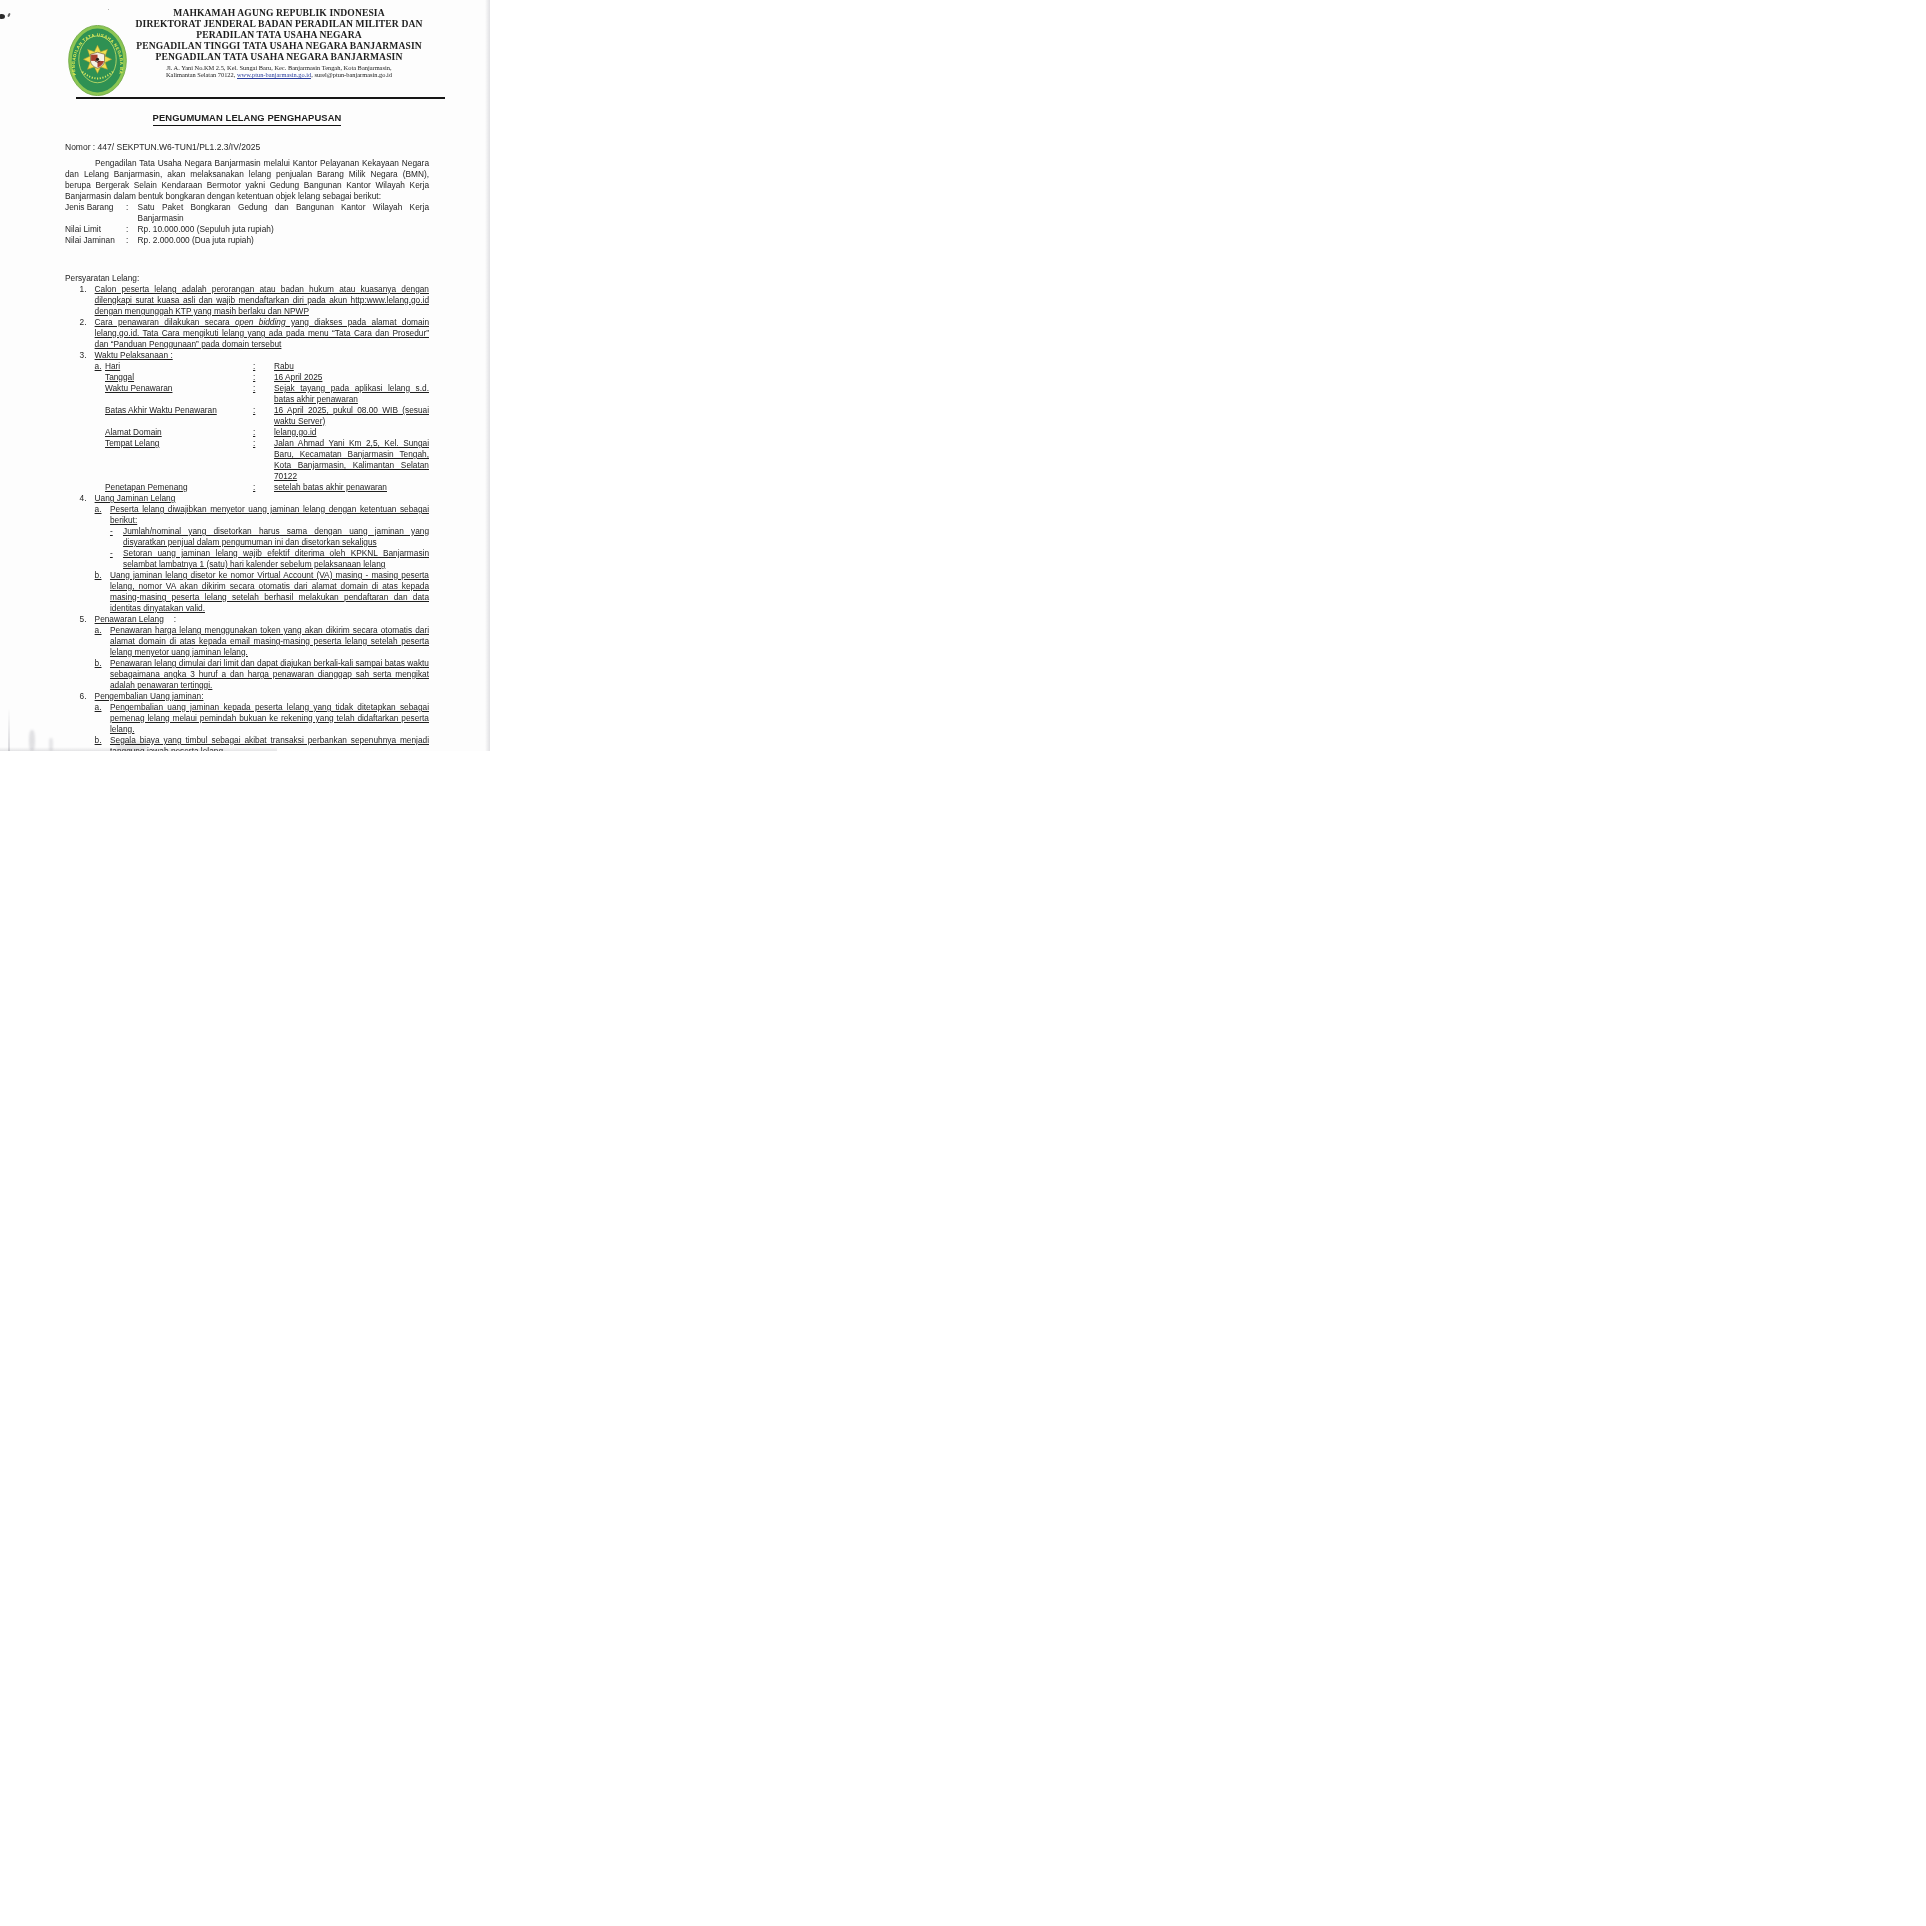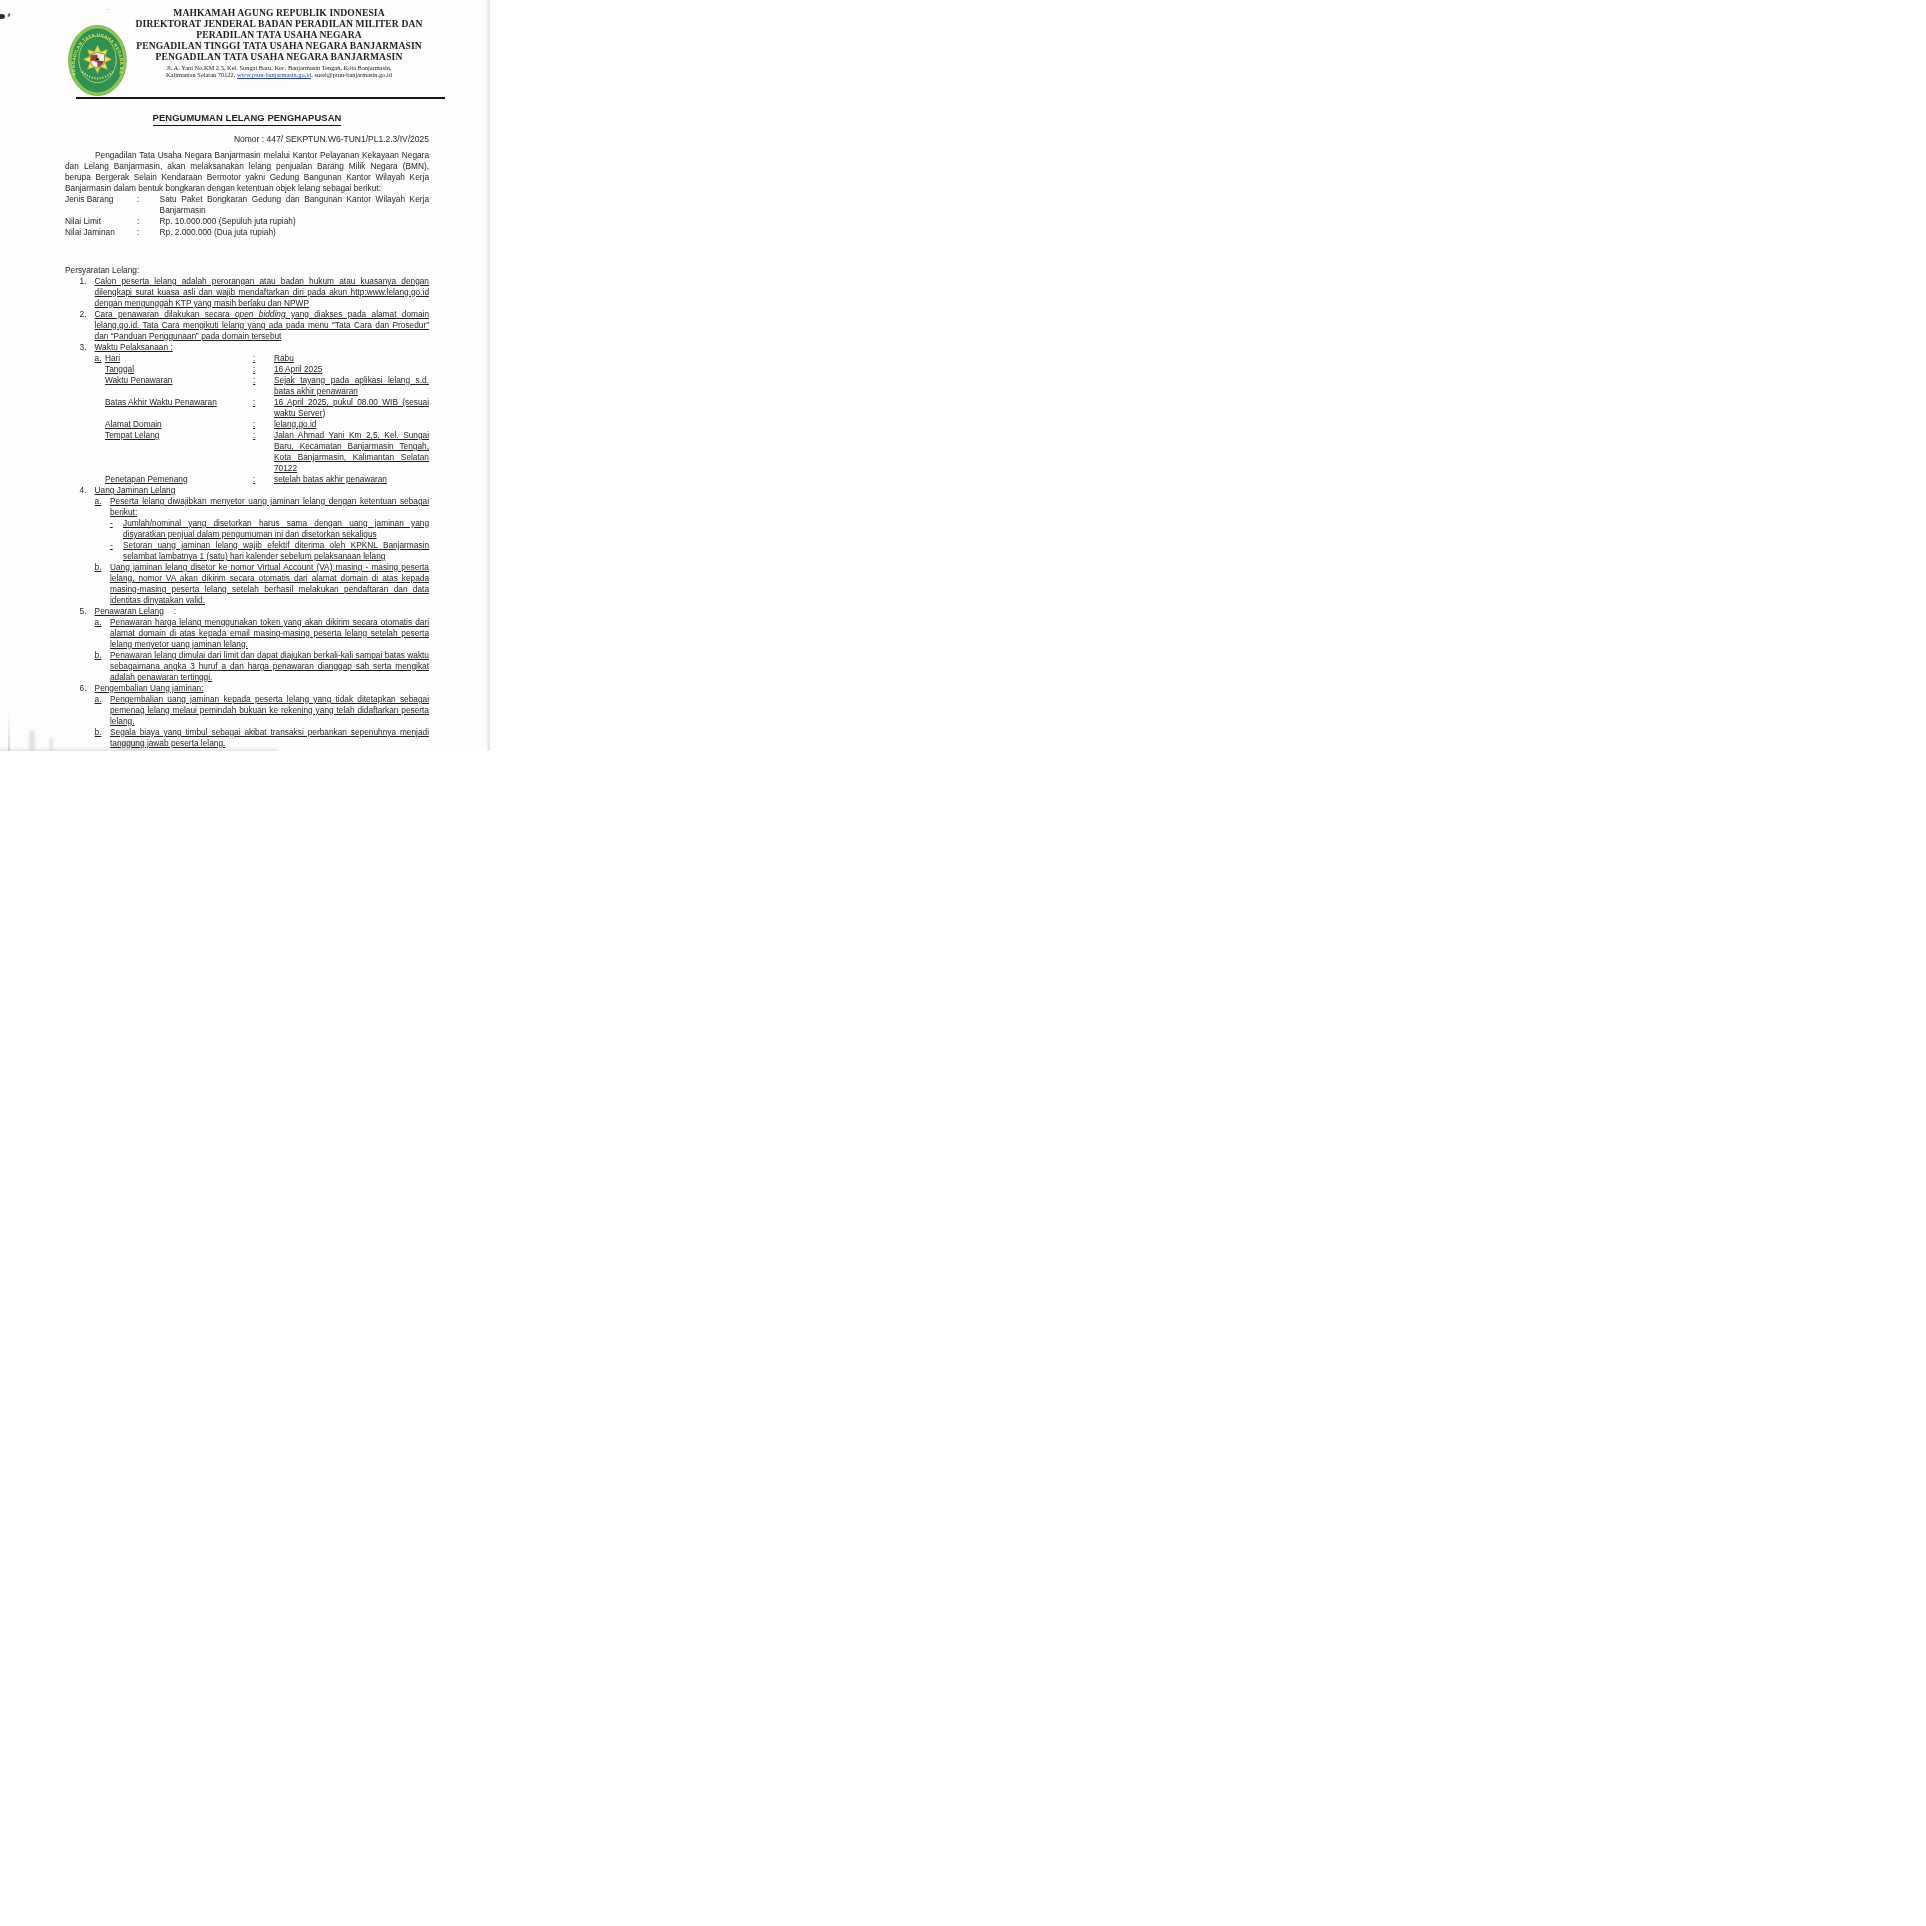--- a/index.html
+++ b/index.html
@@ -12,24 +12,24 @@
             font-size:9.6px;line-height:11px;letter-spacing:0.1px;white-space:nowrap;}
   .hdr-addr{font-family:"Liberation Serif","DejaVu Serif",serif;font-size:6.4px;
             line-height:7.5px;margin-top:1.9px;color:#222;}
   .link{color:#2b3f9e;border-bottom:0.6px solid #2b3f9e;cursor:pointer;}
   .separator{position:absolute;left:76px;top:97px;width:369px;height:1.9px;background:#161616;}
   
   .content{position:absolute;left:65px;top:112px;width:364px;font-size:8.3px;line-height:11px;}
   .title-wrap{text-align:center;}
   .title{display:inline-block;font-weight:bold;font-size:9.4px;letter-spacing:0.1px;
          border-bottom:1.3px solid #111;padding-bottom:2px;}
-  .number{text-align:right;font-size:8.5px;margin-top:8px;line-height:10.8px;}
+  .number{text-align:left;font-size:8.5px;margin-top:16px;line-height:10.8px;}
   .intro{margin-top:5px;text-align:justify;text-indent:30px;}
   
-  .orow{display:flex;gap:11px;}
+  .orow{display:flex;}
   .olabel{flex:none;width:61px;}
   .ocolon{flex:none;width:11.6px;}
   .oval{flex:1;text-align:justify;}
   
   .req-heading{margin-top:27px;}
   .li{display:flex;}
   .li-num{flex:none;width:15px;margin-left:14.6px;}
   .li-body{flex:1;text-align:justify;text-decoration:underline;}
   .sub{display:flex;}
   .sub-mark{flex:none;width:15.4px;}

